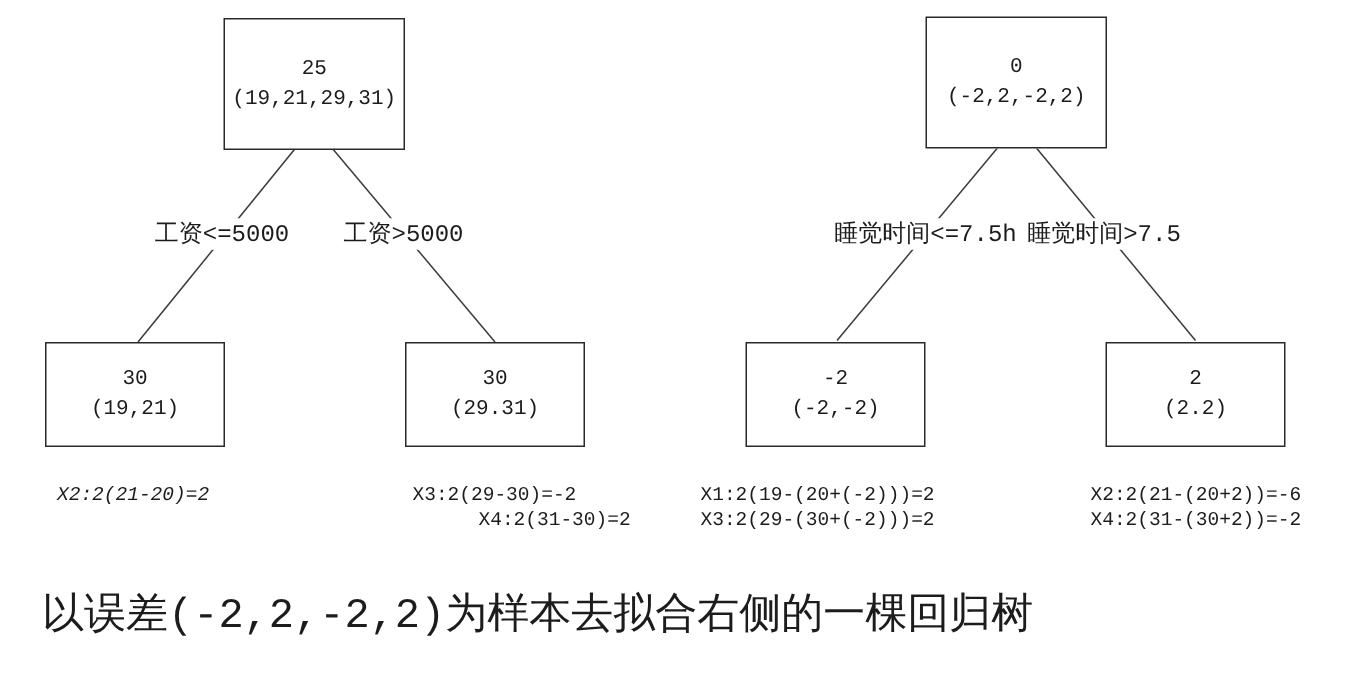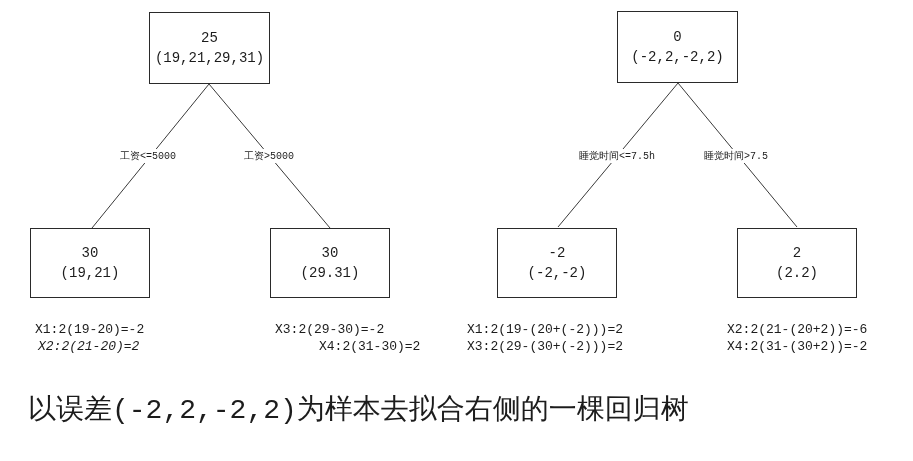--- a/index.html
+++ b/index.html
@@ -32,28 +32,28 @@
     background: #ffffff;
     display: flex;
     flex-direction: column;
     align-items: center;
     justify-content: center;
     text-align: center;
     font-size: 14px;
     line-height: 20px;
     white-space: nowrap;
   }
-  .node.root  { width: 121px; height: 72px; }
+  .node.root  { width: 121px; height: 88px; }
   .node.leaf  { width: 120px; height: 70px; }
   .edge-label {
     position: absolute;
     transform: translate(-50%, -50%);
     background: #ffffff;
     padding: 0 1px;
-    font-size: 10px;
+    font-size: 16px;
     white-space: nowrap;
   }
   .formula {
     position: absolute;
     font-size: 13px;
     line-height: 17px;
     white-space: nowrap;
   }
   .formula div { white-space: pre; }
   .caption {
@@ -87,21 +87,20 @@
   <div class="node leaf" style="left:30px; top:228px;">
     <div>30</div>
     <div>(19,21)</div>
   </div>
   <div class="node leaf" style="left:270px; top:228px;">
     <div>30</div>
     <div>(29.31)</div>
   </div>
 
   <div class="formula" style="left:35px; top:321px;">
-    <div>X1:2(19-20)=-2</div>
     <div style="padding-left:3px;font-style:italic;">X2:2(21-20)=2</div>
   </div>
   <div class="formula" style="left:275px; top:321px;">
     <div>X3:2(29-30)=-2</div>
     <div style="padding-left:3px;margin-left:41px;">X4:2(31-30)=2</div>
   </div>
 
   <div class="node root" style="left:617px; top:11px;">
     <div>0</div>
     <div>(-2,2,-2,2)</div>

